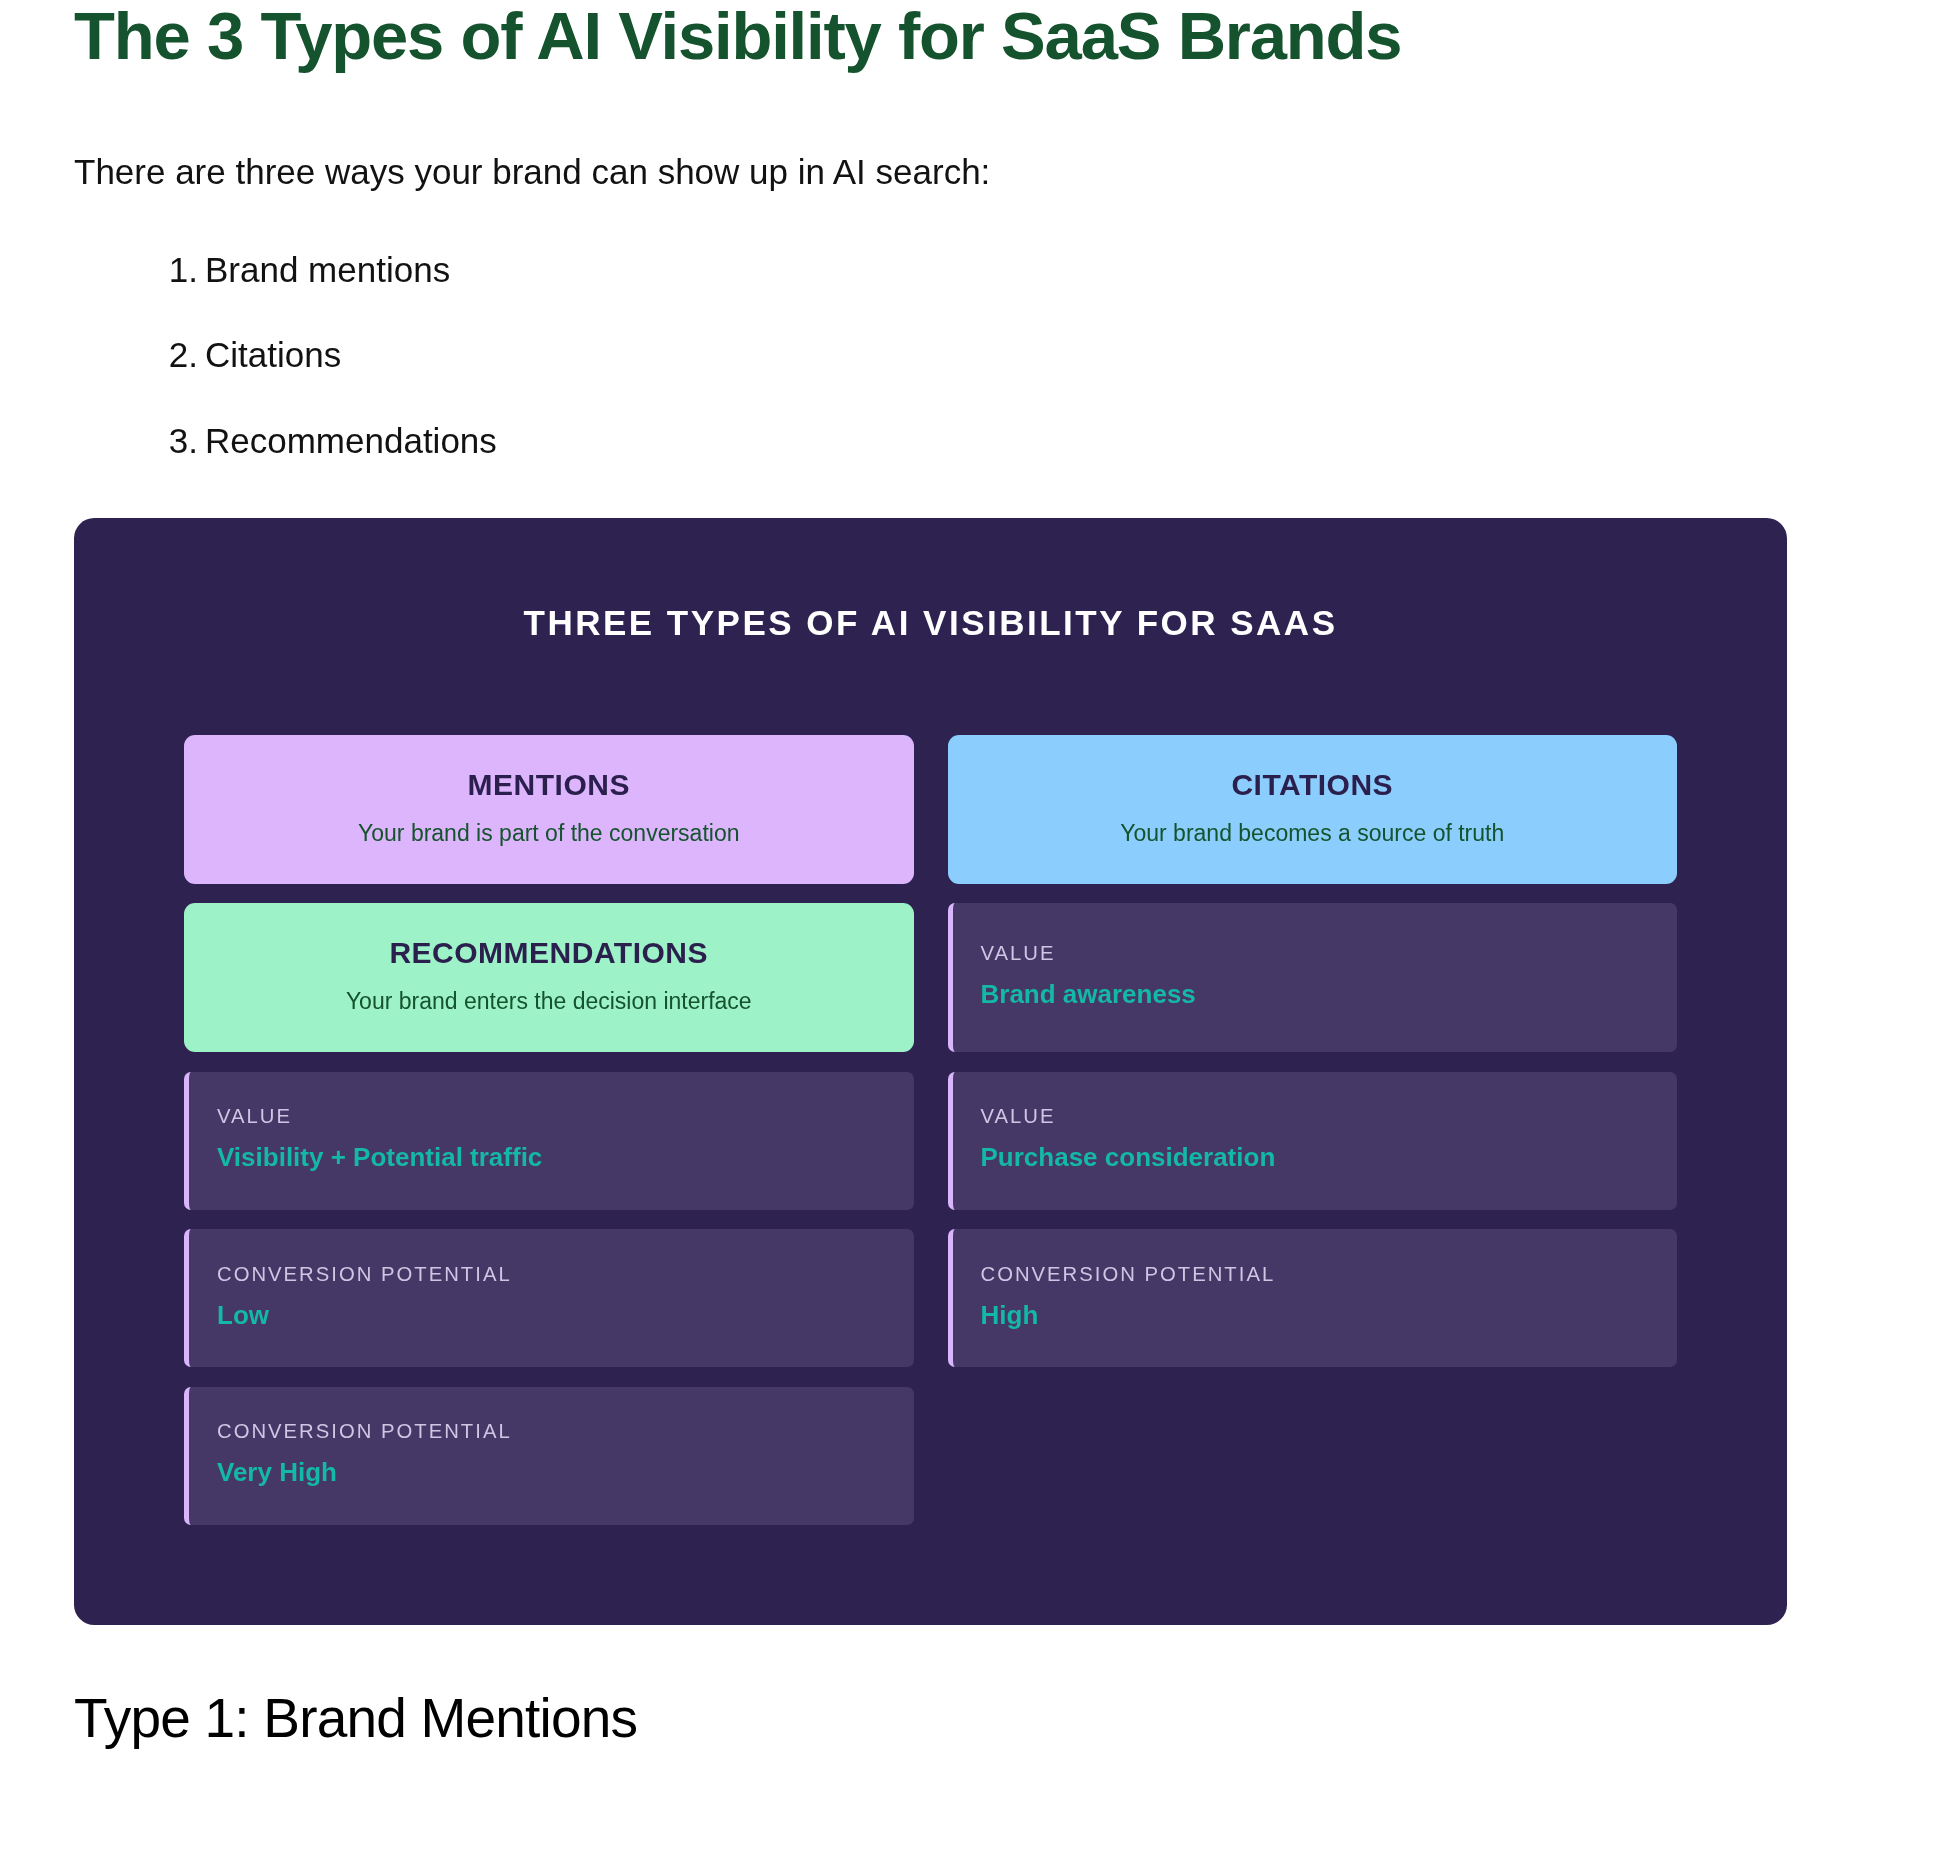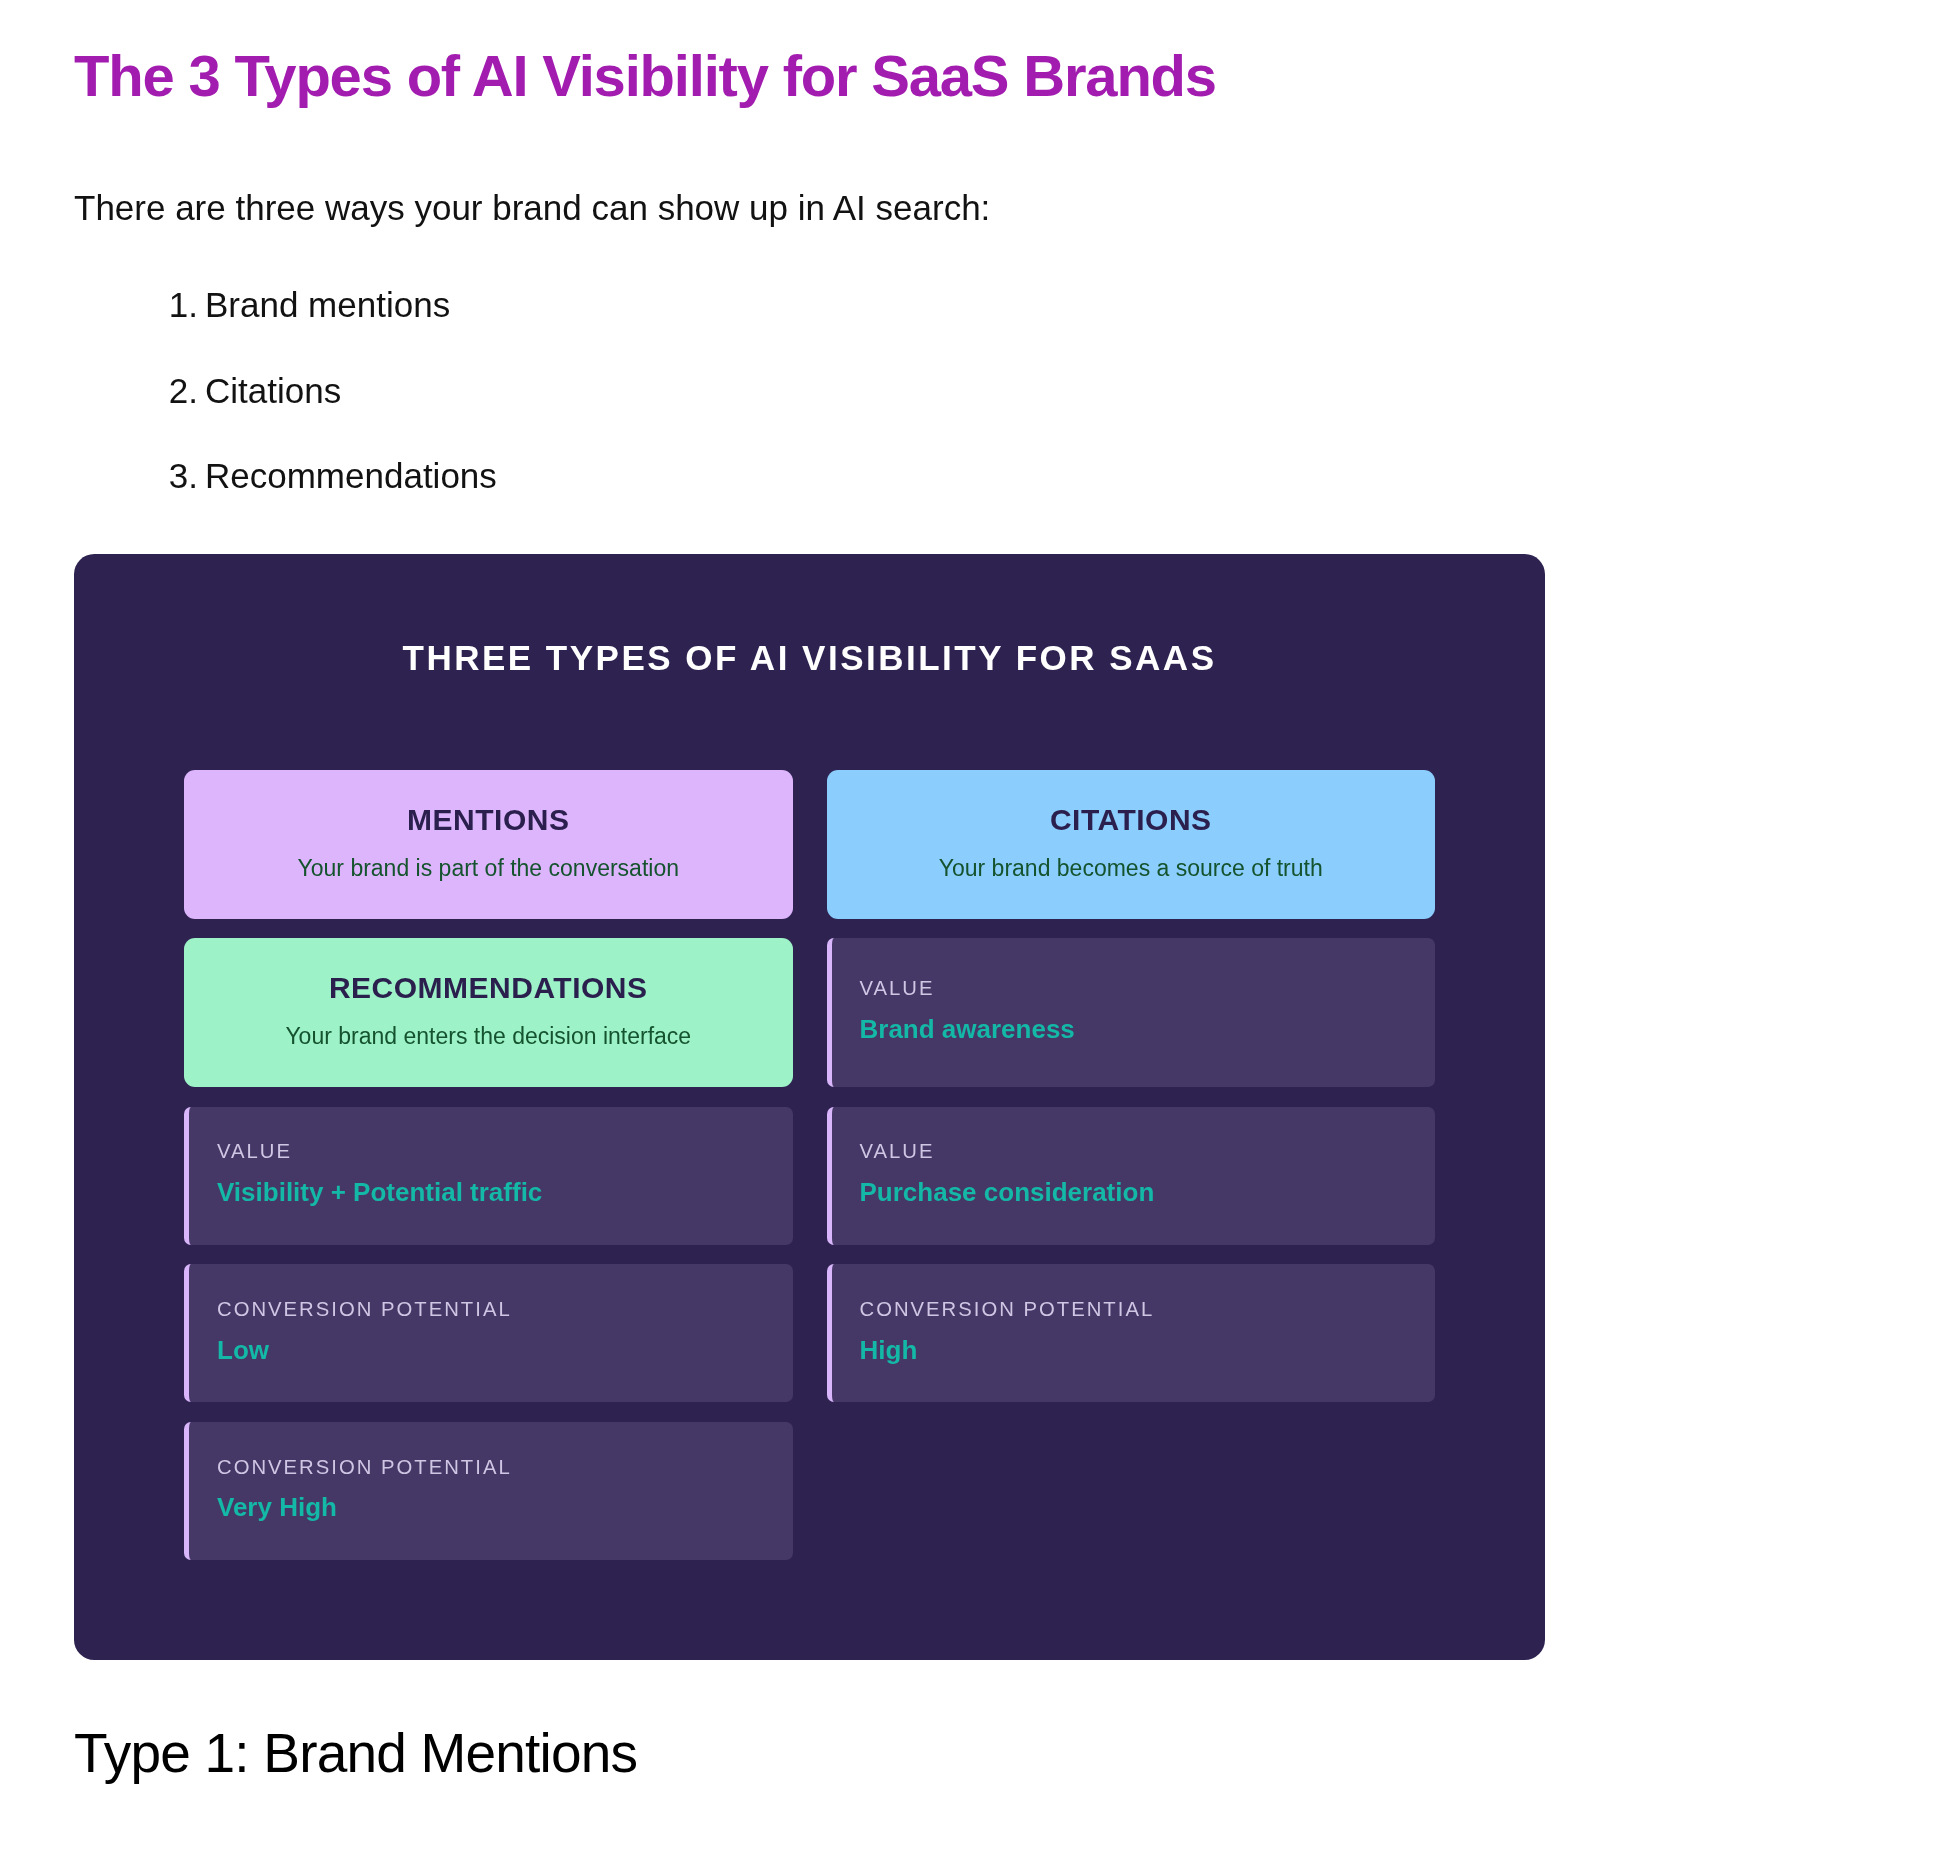--- a/index.html
+++ b/index.html
@@ -18,27 +18,26 @@
   .page {
     position: relative;
     width: 1956px;
     height: 1875px;
     box-sizing: border-box;
     padding: 0 74px;
   }
 
   
   .article-title {
-    font-size: 58px;
+    font-size: 67px;
     font-weight: bold;
     letter-spacing: -1.2px;
     line-height: 1.08;
     margin: 0;
-    padding-top: 45px;
-    color: #a21caf;
+    color: #14532d;
   }
 
   .lede {
     font-size: 35px;
     line-height: 1.5;
     color: #121212;
     margin: 0;
     padding-top: 74px;
   }
 
@@ -63,21 +62,21 @@
     text-align: right;
   }
 
   
   .infographic {
     margin-top: 51px;
     background: #2e2350;
     border-radius: 20.3px;
     padding: 61px 110px 100px 110px;
     box-sizing: border-box;
-    width: 1471px;
+    width: 1713px;
   }
 
   .info-heading {
     text-align: center;
     color: #ffffff;
     font-size: 35px;
     font-weight: bold;
     letter-spacing: 2.5px;
     margin: 0;
     padding: 23.5px 0 92px 0;

